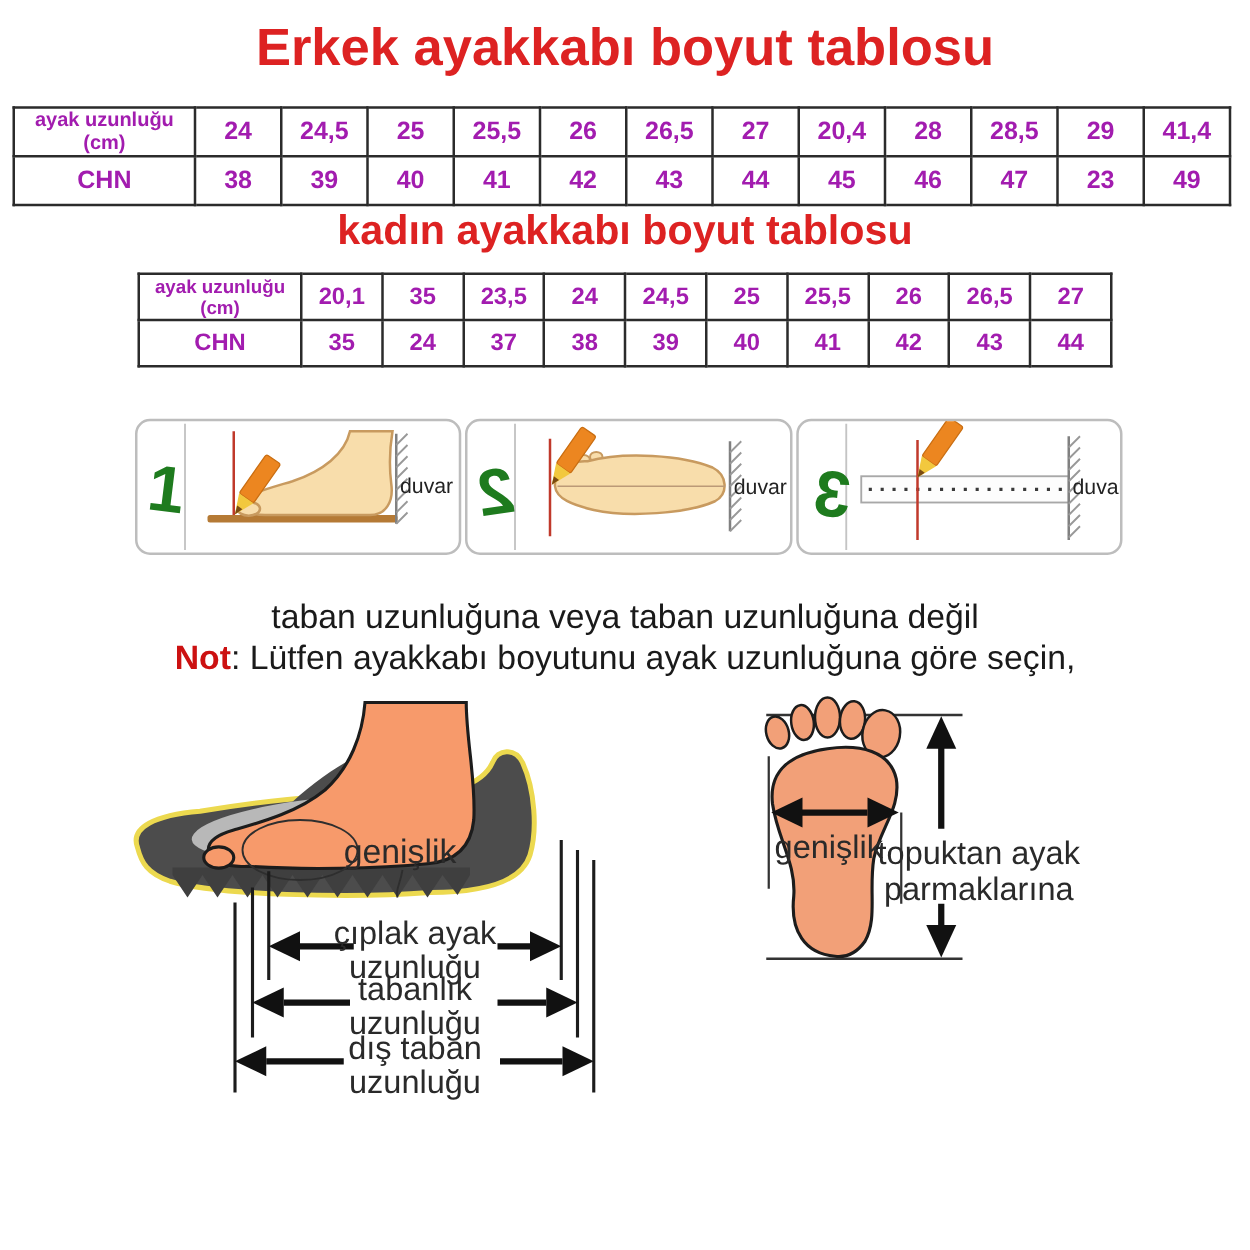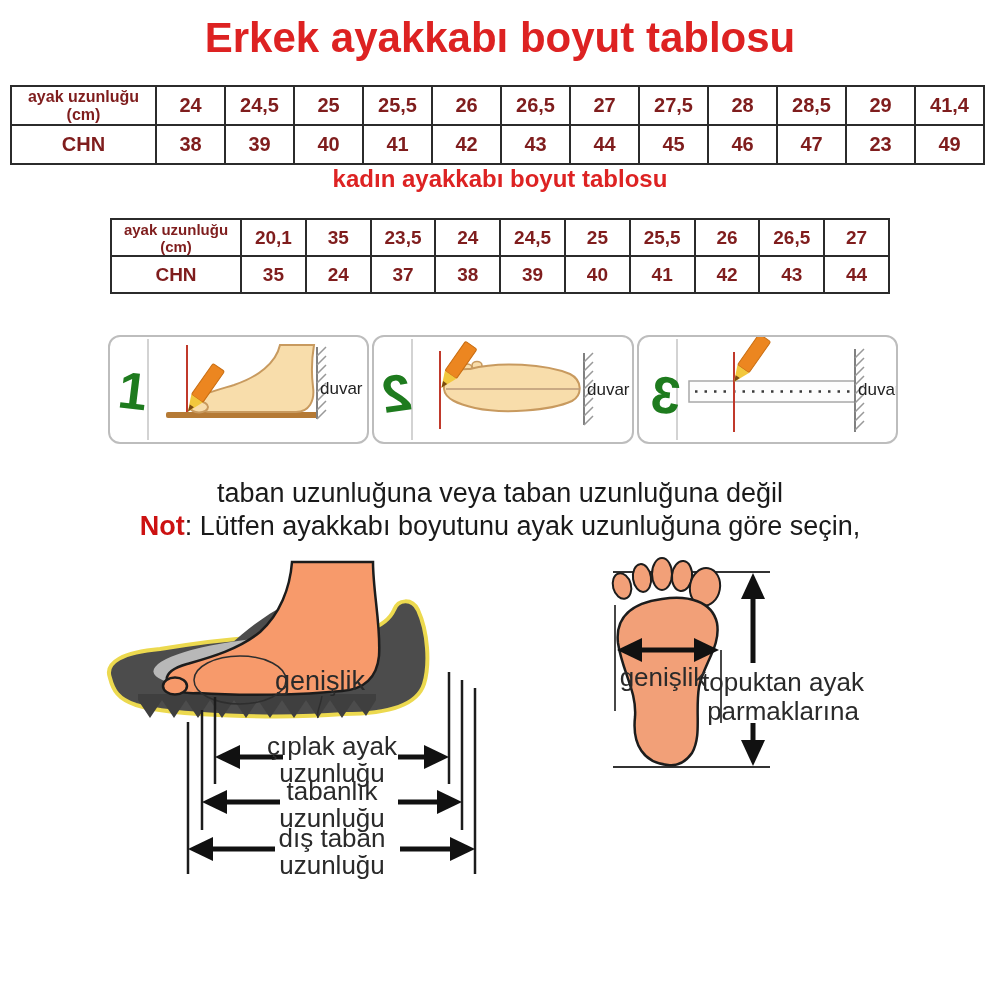--- a/index.html
+++ b/index.html
@@ -1,23 +1,23 @@
 <!DOCTYPE html>
 <html><head>
 <meta charset="utf-8">
 <style>
   html,body{margin:0;padding:0;background:#fff;}
   .page{position:relative;width:1000px;height:944px;background:#fff;overflow:hidden;
         font-family:"Liberation Sans",sans-serif;color:#1a1a1a;}
   .chart-title{position:absolute;left:0;right:0;text-align:center;font-weight:bold;color:#dd2222;}
   .men-title{top:14px;font-size:42px;}
-  .women-title{top:165px;font-size:24px;}
+  .women-title{top:165px;font-size:33px;}
   table.size-table{position:absolute;border-collapse:collapse;table-layout:fixed;background:#fff;}
   table.size-table td{border:2px solid #2b2b2b;text-align:center;vertical-align:middle;
-        font-weight:bold;color:#7f1d1d;padding:0;}
+        font-weight:bold;color:#a21caf;padding:0;}
   table.men-table{left:10px;top:85px;width:975px;font-size:20px;}
   table.men-table tr{height:39px;}
   table.men-table td.hdr-len{font-size:16px;}
   table.women-table{left:110px;top:218px;width:780px;font-size:19px;}
   table.women-table tr{height:37px;}
   table.women-table td.hdr-len{font-size:15px;}
   .panel{position:absolute;top:335px;height:105px;border:2px solid #bdbdbd;border-radius:12px;background:#fff;}
   .panel-1{left:108px;width:257px;}
   .panel-2{left:372px;width:258px;}
   .panel-3{left:637px;width:257px;}
@@ -56,21 +56,21 @@
     <tbody>
         <tr>
       <td class="hdr-len">ayak uzunluğu (cm)</td>
       <td>24</td>
       <td>24,5</td>
       <td>25</td>
       <td>25,5</td>
       <td>26</td>
       <td>26,5</td>
       <td>27</td>
-      <td>27,5</td>
+      <td>20,4</td>
       <td>28</td>
       <td>28,5</td>
       <td>29</td>
       <td>41,4</td>
     </tr>
     <tr>
       <td>CHN</td>
       <td>38</td>
       <td>39</td>
       <td>40</td>

